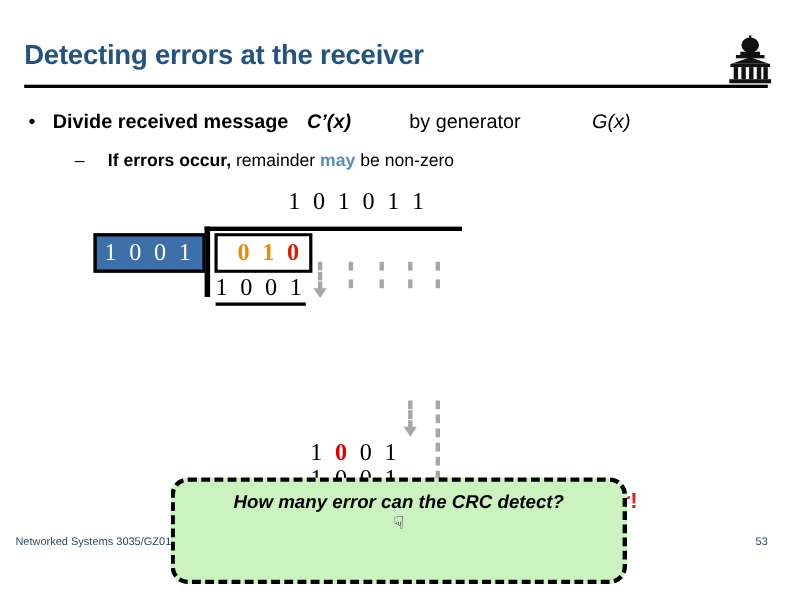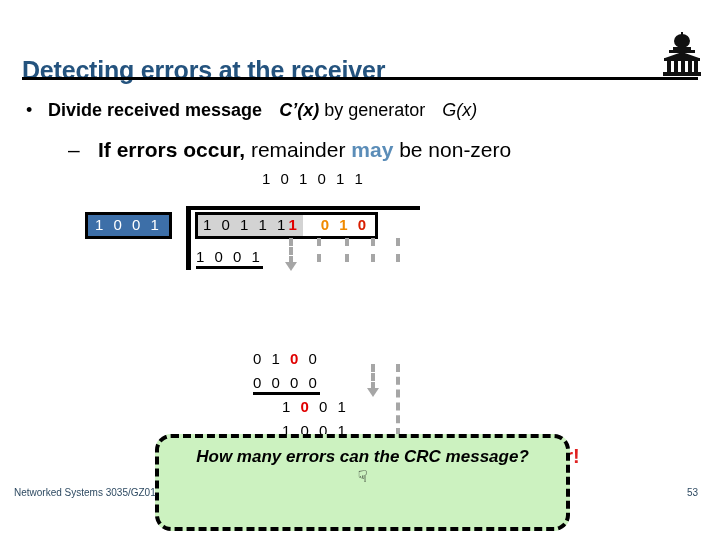--- a/index.html
+++ b/index.html
@@ -13,21 +13,21 @@
     position: relative;
     overflow: hidden;
     font-family: "Liberation Sans", sans-serif;
     -webkit-font-smoothing: antialiased;
   }
 
   
   #slide-title {
     position: absolute;
     left: 22px;
-    top: 56px;
+    top: 36px;
     font-size: 25px;
     font-weight: bold;
     color: #24537E;
     letter-spacing: -0.2px;
     white-space: nowrap;
   }
   #title-rule {
     position: absolute;
     left: 22px;
     top: 77px;
@@ -49,46 +49,46 @@
   #bullet-1 {
     position: absolute;
     left: 26px;
     top: 100px;
     font-size: 18px;
     color: #000000;
     white-space: nowrap;
   }
   #bullet-1 .marker { display: inline-block; width: 22px; }
   #bullet-1 .b { font-weight: bold; }
-  #bullet-1 .n { font-weight: normal; }
+  #bullet-1 .n { font-weight: normal; padding-left: 48px; }
   .it { font-style: italic; margin-left: 12px; }
 
   #bullet-2 {
     position: absolute;
     left: 68px;
     top: 138px;
-    font-size: 21px;
+    font-size: 16px;
     color: #000000;
     white-space: nowrap;
   }
   #bullet-2 .dash { display: inline-block; width: 30px; }
   #bullet-2 .b { font-weight: bold; }
   .blue-word { color: #5B8DB8; font-weight: bold; }
 
   
   #division {
     position: absolute;
     left: 0;
     top: 168px;
     width: 720px;
     height: 310px;
   }
   .mono {
-    font-family: Liberation Sans, sans-serif;
-    font-size: 15px;
+    font-family: Liberation Serif, serif;
+    font-size: 22px;
     letter-spacing: 3px;
     color: #000000;
     white-space: pre;
   }
 
   
   #quotient {
     position: absolute;
     left: 262px;
     top: 2px;
@@ -278,29 +278,26 @@
 <div id="division">
 
   <div id="quotient" class="mono">1 0 1 0 1 1</div>
 
   <div id="div-vbar"></div>
   <div id="div-hbar"></div>
 
   <div id="divisor" class="mono">1 0 0 1</div>
 
   <div id="dividend-box">
-    <span class="seg-grey mono"><span>1 0 1 1 1</span><span class="red">1</span></span>
     <span class="seg-white mono"><span class="orange">0</span><span> </span><span class="orange">1</span><span> </span><span class="redb">0</span></span>
   </div>
 
   <div id="row-sub1" class="row mono ul">1 0 0 1</div>
 
-  <div id="row-rem1" class="row mono"><span>0 1</span><span> </span><span class="red">0</span><span> </span><span>0</span></div>
-
-  <div id="row-rem2" class="row mono ul">0 0 0 0</div>
+
 
   <div id="row-sub2" class="row mono"><span>1</span><span> </span><span class="red">0</span><span> </span><span>0 1</span></div>
 
   <div id="row-sub3" class="row mono ul">1 0 0 1</div>
 
   <div id="row-final" class="row mono"><span class="red">0</span><span> </span><span>0 0</span><span> </span><span class="red">0</span></div>
 
   <div id="final-arrow">→</div>
   <div id="final-text">undetected error!</div>
 
@@ -313,19 +310,19 @@
 
   <div class="drop" style="left:371px; top:70px; height:24px;"></div>
   <div class="drop" style="left:371px; top:196px; height:26px;"></div>
   <div class="drop-head" style="left:367px; top:220px;"></div>
 
   <div class="drop" style="left:396px; top:70px; height:24px;"></div>
   <div class="drop" style="left:396px; top:196px; height:72px;"></div>
   <div class="drop-head" style="left:392px; top:266px;"></div>
 
   <div id="callout">
-    <div id="callout-line1">How many errors can the CRC message?</div>
+    <div id="callout-line1">How many error can the CRC detect?</div>
     <div id="callout-hand">☟</div>
   </div>
 </div>
 
 <div id="footer-left">Networked Systems 3035/GZ01</div>
 <div id="footer-page">53</div>
 
 </body></html>

